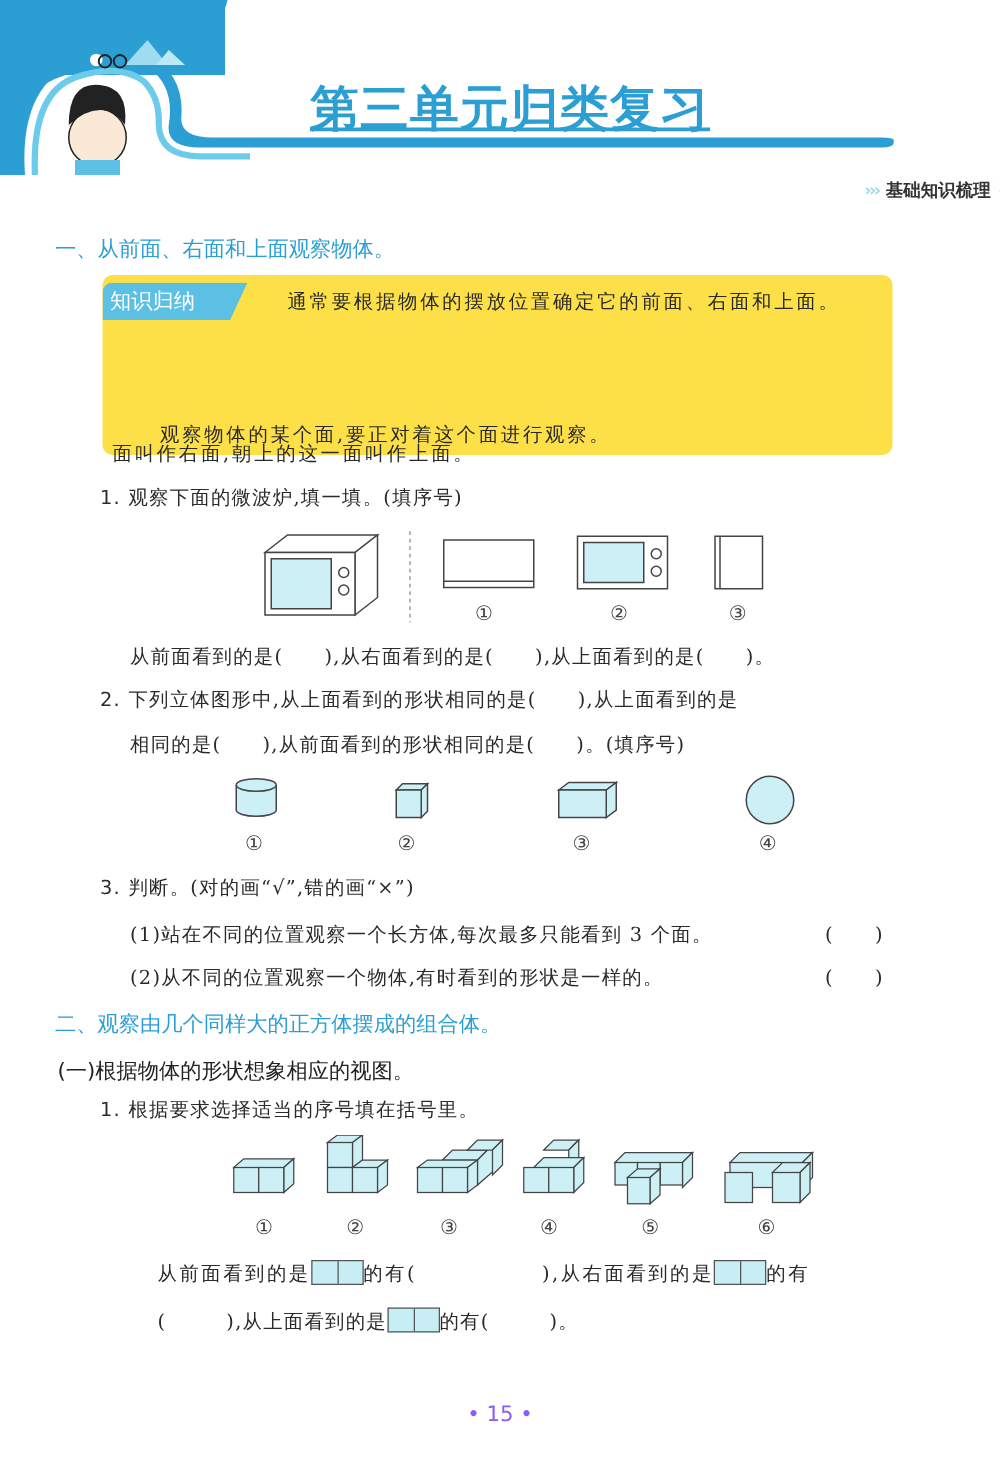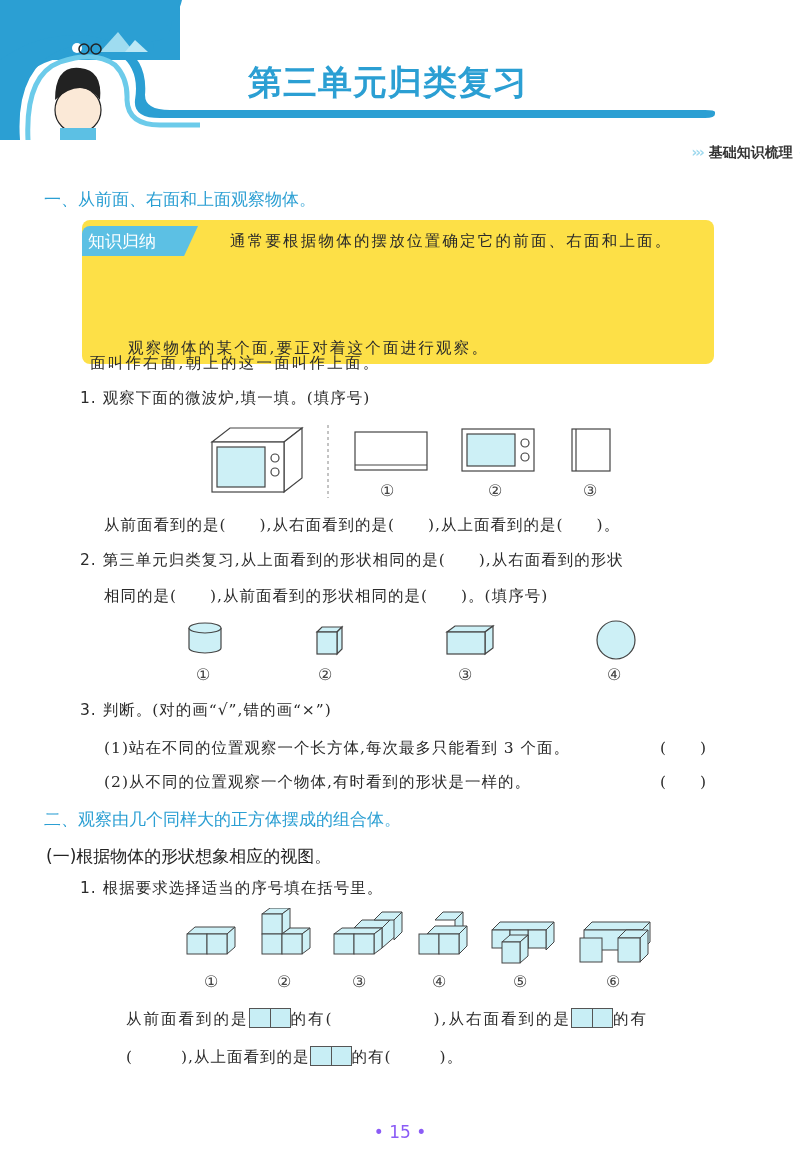--- a/index.html
+++ b/index.html
@@ -8,21 +8,21 @@
     background: #ffffff;
     font-family: "DejaVu Serif", "Liberation Serif", serif;
     color: #2a2a2a;
   }
   .abs { position: absolute; }
   
   .header { left: 0; top: 0; width: 800px; height: 140px; }
   .unit-title {
     position: absolute; left: 248px; top: 60px;
     font-family: "DejaVu Sans", "Liberation Sans", sans-serif;
-    font-weight: bold; font-size: 34px; color: #2b9fd3; letter-spacing: 1px;
+    font-weight: bold; font-size: 39px; color: #2b9fd3; letter-spacing: 1px; text-decoration: underline;
   }
   .section-banner {
     position: absolute; left: 16px; width: 800px; top: 144px; text-align: right;
     font-family: "DejaVu Sans", "Liberation Sans", sans-serif;
     font-weight: bold; font-size: 14px; color: #333;
   }
   .chev { color: #4cb8de; font-weight: bold; letter-spacing: -2px; margin: 0 6px; }
   .chev.light { color: #9fd9ee; }
   .h1 {
     position: absolute; font-family: "DejaVu Sans", "Liberation Sans", sans-serif;
@@ -110,21 +110,21 @@
     <rect x="372" y="9" width="38" height="42"></rect>
     <line x1="376" y1="9" x2="376" y2="51"></line>
   </g>
 </svg>
 <div class="num-label" style="left:380px; top:481px;">①</div>
 <div class="num-label" style="left:488px; top:481px;">②</div>
 <div class="num-label" style="left:583px; top:481px;">③</div>
 <div class="q" style="left:104px; top:515px;">从前面看到的是(　　),从右面看到的是(　　),从上面看到的是(　　)。</div>
 
 <div class="q" style="left:80px; top:550px;">
-  <span class="qnum">2.</span> <span>第三单元归类复习,从上面看到的形状相同的是(　　),从右面看到的形状</span>
+  <span class="qnum">2.</span> <span>下列立体图形中,从上面看到的形状相同的是(　　),从上面看到的是</span>
 </div>
 <div class="q" style="left:104px; top:586px;">相同的是(　　),从前面看到的形状相同的是(　　)。(填序号)</div>
 <svg class="abs" style="left:180px; top:618px;" width="470" height="45">
   <g stroke="#444" fill="#cdf0f6" stroke-width="1.2">
     <path d="M9 10 V30 A16 5 0 0 0 41 30 V10"></path>
     <ellipse cx="25" cy="10" rx="16" ry="5"></ellipse>
     <polygon points="137,14 142,9 162,9 157,14"></polygon>
     <polygon points="157,14 162,9 162,31 157,36"></polygon>
     <rect x="137" y="14" width="20" height="22"></rect>
     <polygon points="267,14 275,8 313,8 305,14"></polygon>

